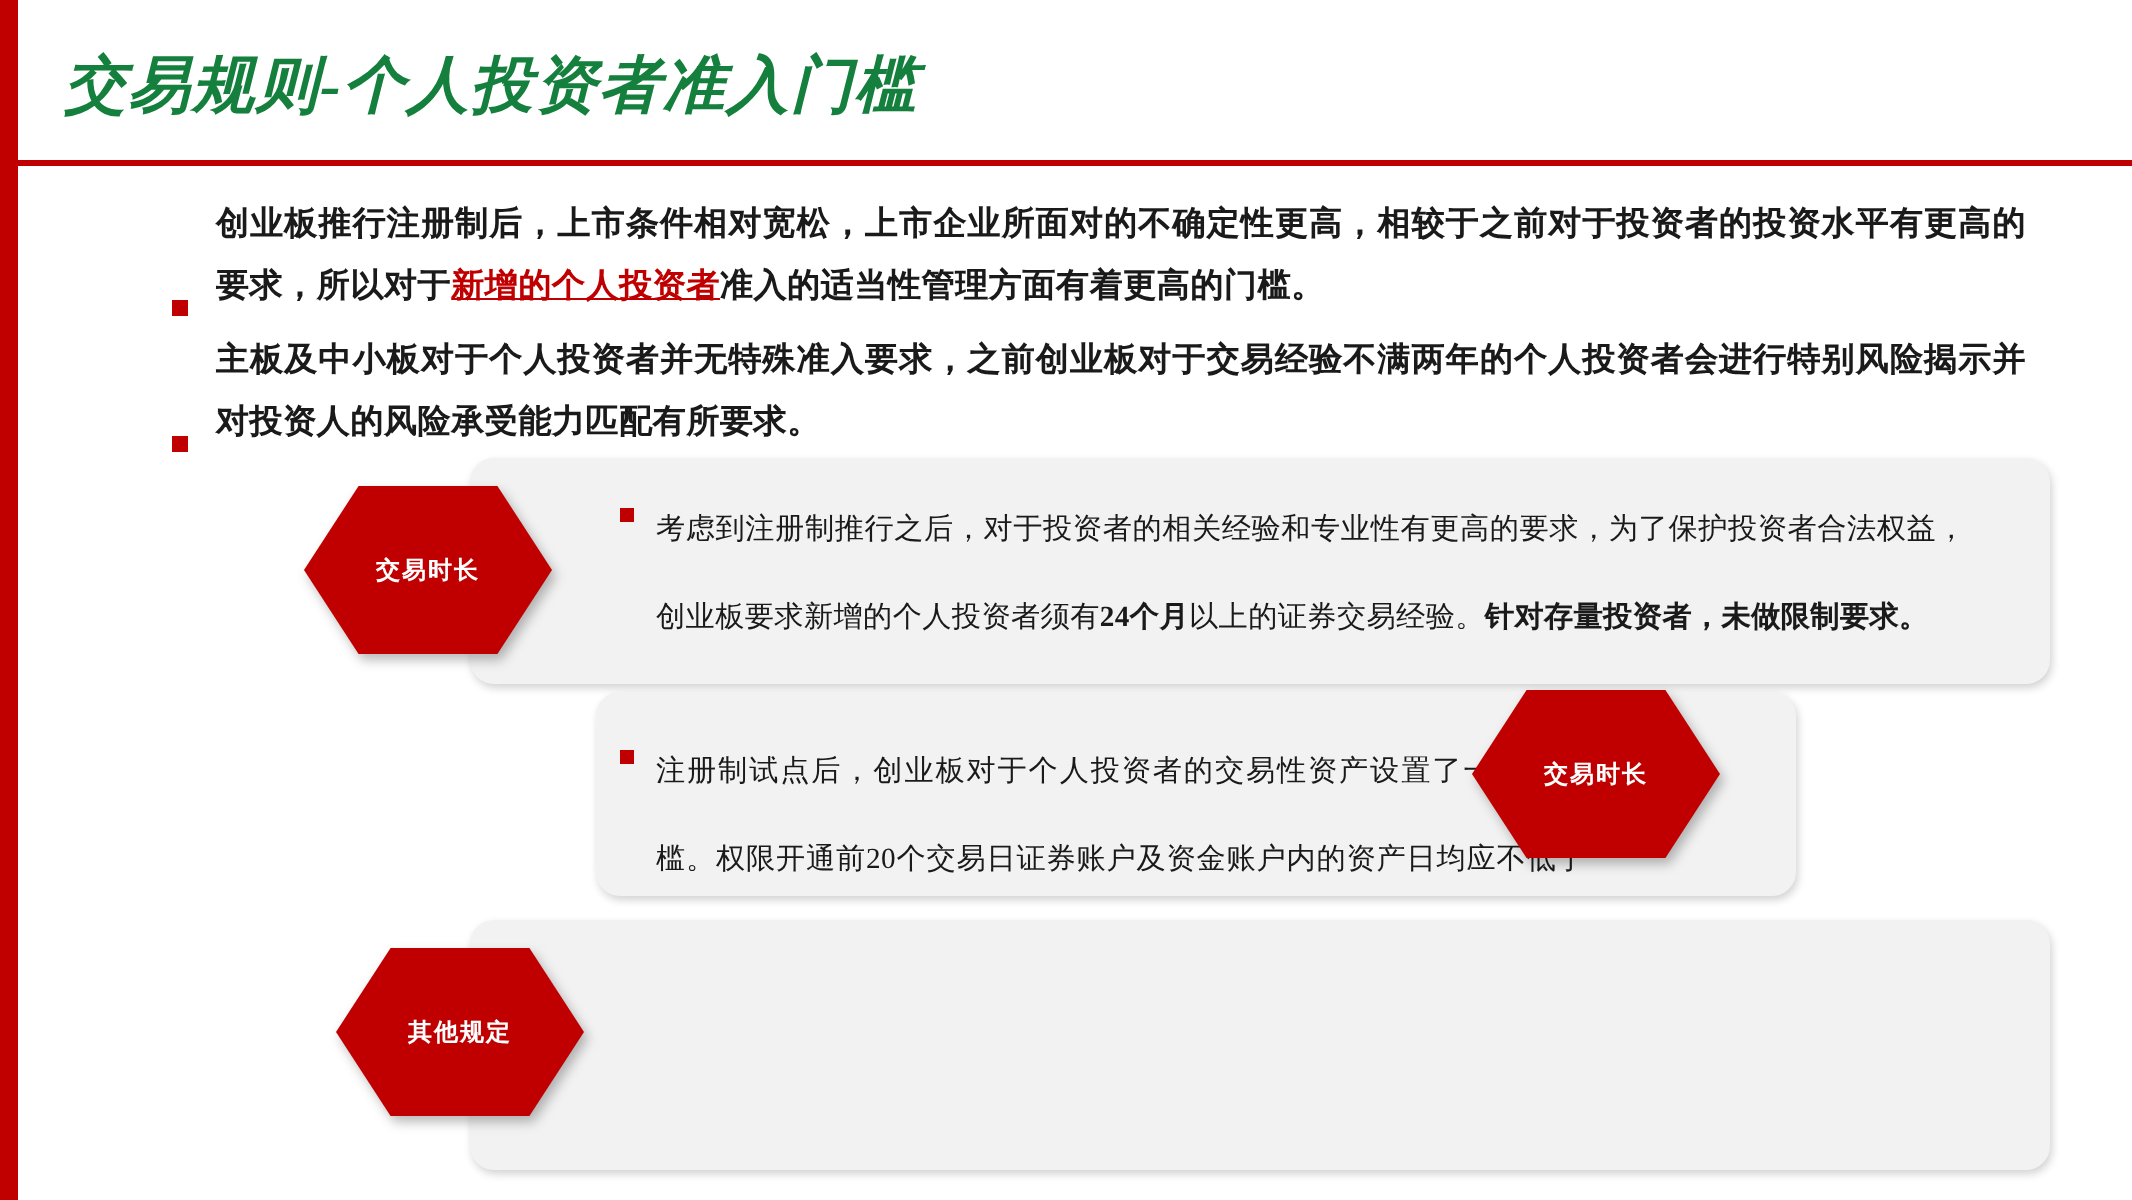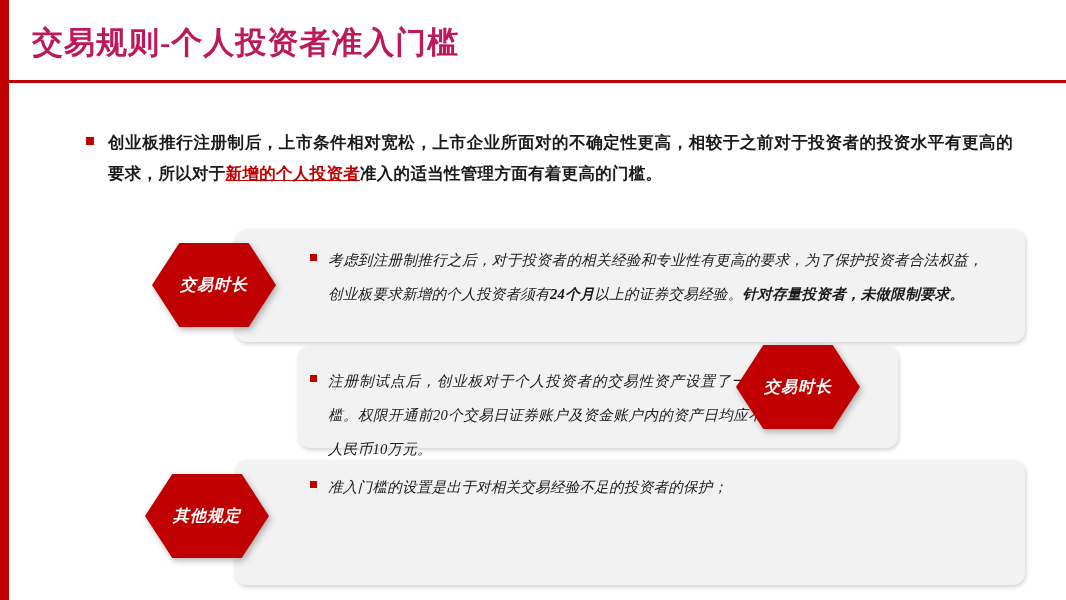--- a/index.html
+++ b/index.html
@@ -29,45 +29,45 @@
     width: 9px;
     height: 600px;
     background: #c00000;
   }
   .title {
     position: absolute;
     left: 32px;
     top: 22px;
     font-size: 31px;
     font-weight: bold;
-    color: #be185d;
+    color: #15803d;
     letter-spacing: 1px;
     font-family: "Liberation Serif", "DejaVu Serif", serif;
     white-space: nowrap;
+    font-style: italic;
   }
   .title-rule {
     position: absolute;
     left: 0px;
     top: 80px;
     width: 1066px;
     height: 3px;
     background: #c00000;
   }
   
   .top-bullets {
     position: absolute;
     left: 86px;
     top: 96px;
     width: 940px;
   }
   .bullet-row {
     display: flex;
-    align-items: flex-start;
+    align-items: flex-end;
     margin-bottom: 6px;
-    margin-top: 31px;
   }
   .bullet-sq {
     width: 8px;
     height: 8px;
     background: #c00000;
     margin-top: 10px;
     margin-right: 14px;
     flex: 0 0 auto;
   }
   .bullet-text {
@@ -102,26 +102,25 @@
   .blk-sq {
     width: 7px;
     height: 7px;
     background: #c00000;
     margin-top: 11px;
     margin-right: 11px;
     flex: 0 0 auto;
   }
   .blk-text {
     font-size: 14.6px;
-    line-height: 34px;
+    line-height: 44px;
     color: #1a1a1a;
     font-family: "Liberation Serif", "DejaVu Serif", serif;
     letter-spacing: 0.2px;
     text-align: justify;
-    font-style: italic;
   }
   .b {
     font-weight: bold;
   }
   
   .hex {
     position: absolute;
     width: 124px;
     height: 84px;
     display: flex;
@@ -133,45 +132,48 @@
     position: absolute;
     left: 0; top: 0;
     width: 124px;
     height: 84px;
     background: #c00000;
     clip-path: polygon(22% 0%, 78% 0%, 100% 50%, 78% 100%, 22% 100%, 0% 50%);
   }
   .hex-label {
     position: relative;
     color: #ffffff;
-    font-size: 16px;
+    font-size: 12px;
     font-weight: bold;
     letter-spacing: 1px;
     font-family: "Liberation Serif", "DejaVu Serif", serif;
     z-index: 2;
-    font-style: italic;
   }
 </style>
 </head>
 <body>
 
 <div class="slide">
 
   <div class="left-bar"></div>
 
   <div class="title">交易规则-个人投资者准入门槛</div>
   <div class="title-rule"></div>
 
   <div class="top-bullets">
 
     <div class="bullet-row">
       <div class="bullet-sq"></div>
       <div class="bullet-text"><span>创业板推行注册制后，上市条件相对宽松，上市企业所面对的不确定性更高，相较于之前对于投资者的投资水平有更高的要求，所以对于</span><span class="hl-underline">新增的个人投资者</span><span>准入的适当性管理方面有着更高的门槛。</span></div>
     </div>
 
+    <div class="bullet-row">
+      <div class="bullet-sq"></div>
+      <div class="bullet-text"><span>主板及中小板对于个人投资者并无特殊准入要求，之前创业板对于交易经验不满两年的个人投资者会进行特别风险揭示并对投资人的风险承受能力匹配有所要求。</span></div>
+    </div>
 
   </div>
 
   <div class="block" style="left:235px; top:229px; width:790px; height:113px;">
     <div class="block-inner" style="padding-left:75px;">
       <div class="blk-row">
         <div class="blk-sq"></div>
         <div class="blk-text" style="width:655px;"><span>考虑到注册制推行之后，对于投资者的相关经验和专业性有更高的要求，为了保护投资者合法权益，创业板要求新增的个人投资者须有</span><span class="b">24个月</span><span>以上的证券交易经验。</span><span class="b">针对存量投资者，未做限制要求。</span></div>
       </div>
     </div>
@@ -191,25 +193,21 @@
     </div>
   </div>
 
   <div class="hex" style="left:736px; top:345px;">
     <div class="hex-shape"></div>
     <div class="hex-label">交易时长</div>
   </div>
 
   <div class="block" style="left:235px; top:460px; width:790px; height:125px;">
     <div class="block-inner" style="padding-left:75px; padding-top:10px;">
-      <div class="blk-row">
-        <div class="blk-sq"></div>
-        <div class="blk-text" style="width:655px;"><span>准入门槛的设置是出于对相关交易经验不足的投资者的保护；</span></div>
-      </div>
-    </div>
-  </div>
-
-  <div class="hex" style="left:145px; top:474px;">
+    </div>
+  </div>
+
+  <div class="hex" style="left:168px; top:474px;">
     <div class="hex-shape"></div>
     <div class="hex-label">其他规定</div>
   </div>
 
 </div>
 
 </body></html>

